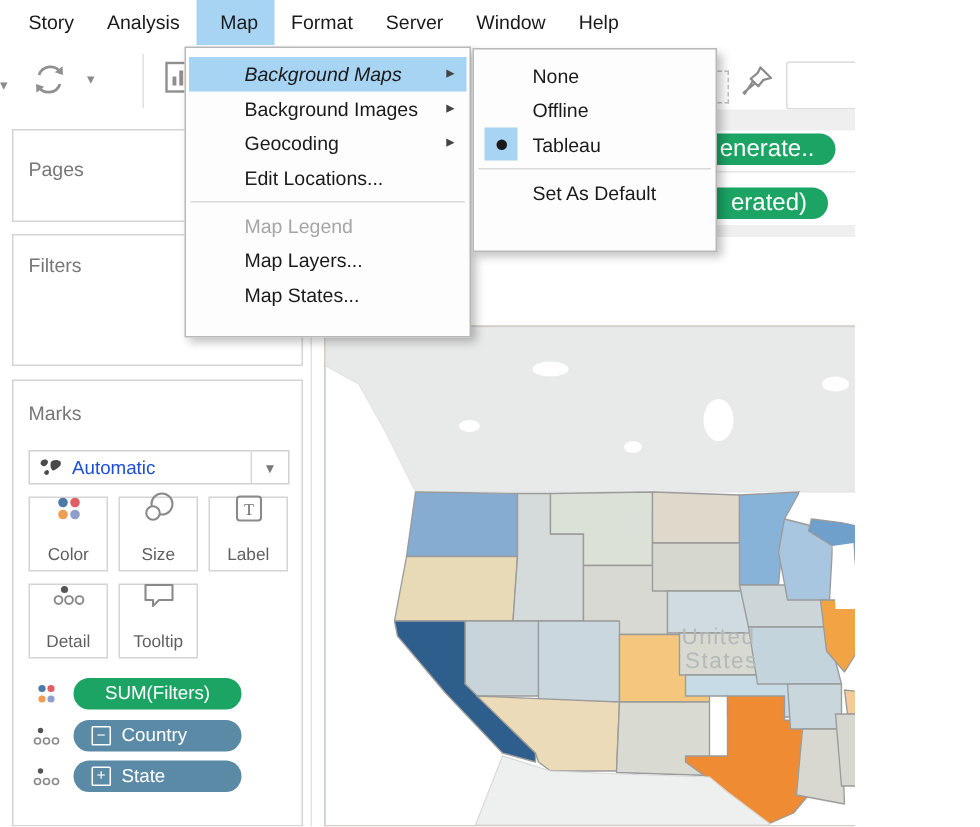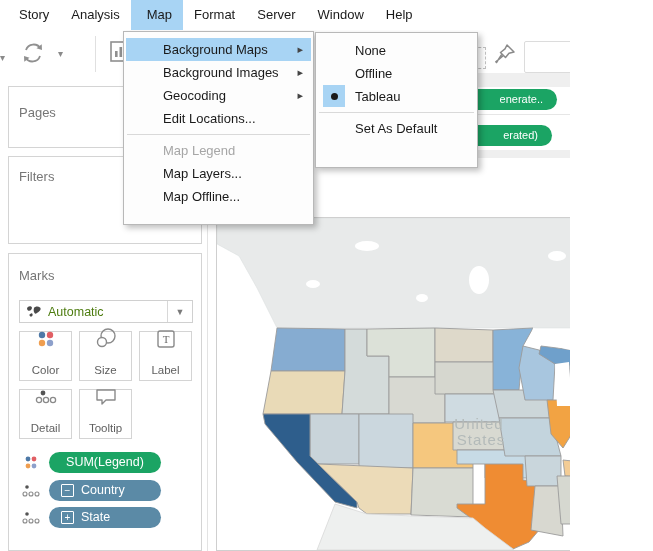--- a/index.html
+++ b/index.html
@@ -13,47 +13,47 @@
   
   .toolbar{position:absolute;left:0;top:30px;width:100%;height:50px;background:#fff;}
   .tb-caret{position:absolute;font-size:10px;color:#8a8a8a;}
   .tb-sep{position:absolute;width:1px;background:#e0e0e0;}
   .tb-box{position:absolute;border:1px solid #dcdcdc;border-radius:2px;background:#fff;}
   .tb-dashed{position:absolute;border:1px dashed #c0c0c0;width:20px;height:20px;}
   
   .band{position:absolute;background:#efefef;}
   .hline{position:absolute;height:1px;background:#e6e6e6;}
   .shelf-pill{position:absolute;height:21px;border-radius:11px;background:var(--green);color:#fff;
-      font-size:11px;line-height:21px;text-align:right;padding-right:14px;box-sizing:border-box;}
+      font-size:16px;line-height:21px;text-align:right;padding-right:14px;box-sizing:border-box;}
   
   .card{position:absolute;border:1px solid #d4d4d4;background:#fff;box-sizing:border-box;}
   .card-label{position:absolute;font-size:13px;color:#767676;}
   .dropdown{position:absolute;border:1px solid #d0d0d0;background:#fff;box-sizing:border-box;display:flex;align-items:center;}
-  .dropdown .dd-text{font-size:12.5px;color:#4d7c0f;margin-left:6px;}
+  .dropdown .dd-text{font-size:12.5px;color:#1d4ed8;margin-left:6px;}
   .dd-caret{position:absolute;right:0;top:0;width:24px;height:100%;border-left:1px solid #d8d8d8;
       display:flex;align-items:center;justify-content:center;font-size:9px;color:#7a7a7a;}
   .mkbtn{position:absolute;width:53px;height:50px;border:1px solid #d4d4d4;background:#fff;box-sizing:border-box;
       display:flex;flex-direction:column;align-items:center;justify-content:flex-end;padding-bottom:4px;}
   .mkbtn .blabel{font-size:11.5px;color:#5f5f5f;margin-top:15px;}
   .mkbtn .icn{flex:1;display:flex;align-items:center;justify-content:center;}
   .pillrow{position:absolute;display:flex;align-items:center;}
   .pill{height:21px;border-radius:11px;color:#fff;font-size:12.5px;line-height:21px;
       display:flex;align-items:center;justify-content:center;box-sizing:border-box;}
   .pill.green{background:var(--green);width:112px;}
   .pill.blue{background:var(--blue);width:112px;justify-content:flex-start;padding-left:12px;}
   .expander{display:inline-flex;width:11px;height:11px;border:1px solid #fff;border-radius:1px;
       align-items:center;justify-content:center;font-size:10px;line-height:10px;margin-right:7px;}
   
   .mapview{position:absolute;left:216px;top:217px;width:439px;height:332px;border:1px solid #cfcfcf;border-right:none;box-sizing:content-box;background:#fdba74;}
   .vsep{position:absolute;width:1px;background:#e3e3e3;}
   
   .menu{position:absolute;background:#fdfdfd;border:1px solid #b8b8b8;box-shadow:3px 3px 6px rgba(0,0,0,.25);
       z-index:50;box-sizing:border-box;padding-top:6px;font-size:13px;}
   .menu .row{height:23px;line-height:23px;padding-left:37px;position:relative;margin:0 2px;cursor:default;}
-  .menu .row.hl{background:var(--hl);}
+  .menu .row.hl{background:var(--hl);font-style:italic;}
   .menu .row.disabled{color:#a6a6a6;}
   .menu .arrow{position:absolute;right:8px;top:0;font-size:11px;color:#444;}
   .menu .sep{height:1px;background:#d9d9d9;margin:4px 3px;}
   .radio-sq{position:absolute;left:5px;top:0px;width:22px;height:22px;background:var(--hl);
       display:flex;align-items:center;justify-content:center;}
   .radio-sq .dot{width:7px;height:7px;border-radius:50%;background:#1a1a1a;}
   svg{display:block;}
 </style>
 </head>
 <body>
@@ -175,21 +175,21 @@
     </div>
 
     <div class="pillrow" style="left:12px;top:198px">
       <svg width="20" height="16" viewBox="0 0 20 16">
         <circle cx="7" cy="4" r="2.4" fill="#4e79a7"></circle>
           <circle cx="13" cy="4" r="2.4" fill="#e15f64"></circle>
         <circle cx="7" cy="11" r="2.4" fill="#ef9e50"></circle>
           <circle cx="13" cy="11" r="2.4" fill="#8da0cb"></circle>
       </svg>
       <div class="pill green" style="margin-left:8px">
-        <span>SUM(Legend)</span>
+        <span>SUM(Filters)</span>
       </div>
     </div>
     <div class="pillrow" style="left:12px;top:226px">
       <svg width="20" height="16" viewBox="0 0 20 16">
         <circle cx="6" cy="4" r="1.8" fill="#555"></circle>
         <circle cx="4" cy="11" r="2" fill="none" stroke="#8a8a8a" stroke-width="1.1"></circle>
         <circle cx="10" cy="11" r="2" fill="none" stroke="#8a8a8a" stroke-width="1.1"></circle>
         <circle cx="16" cy="11" r="2" fill="none" stroke="#8a8a8a" stroke-width="1.1"></circle>
       </svg>
       <div class="pill blue" style="margin-left:8px">
@@ -306,21 +306,21 @@
       <span>Edit Locations...</span>
     </div>
     <div class="sep"></div>
     <div class="row disabled">
       <span>Map Legend</span>
     </div>
     <div class="row">
       <span>Map Layers...</span>
     </div>
     <div class="row">
-      <span>Map Offline...</span>
+      <span>Map States...</span>
     </div>
   </div>
 
   <div class="menu" style="left:315px;top:32px;width:163px;height:136px">
     <div class="row">
       <span>None</span>
     </div>
     <div class="row">
       <span>Offline</span>
     </div>

